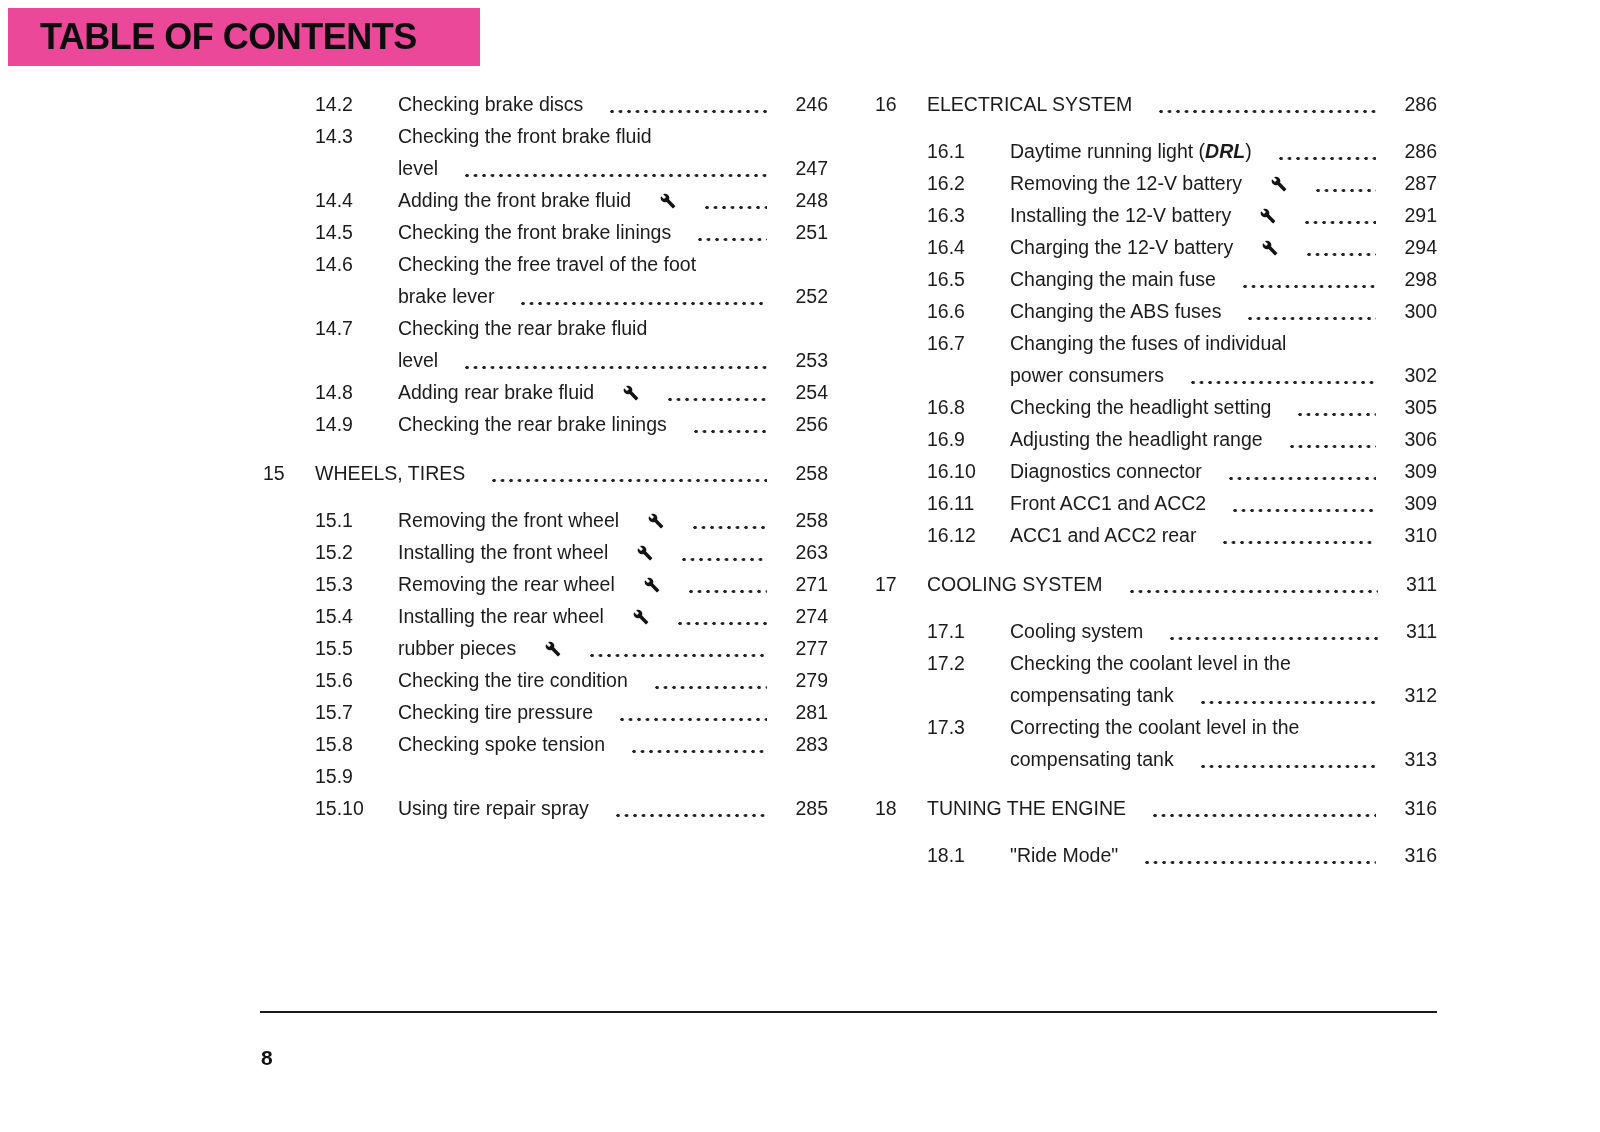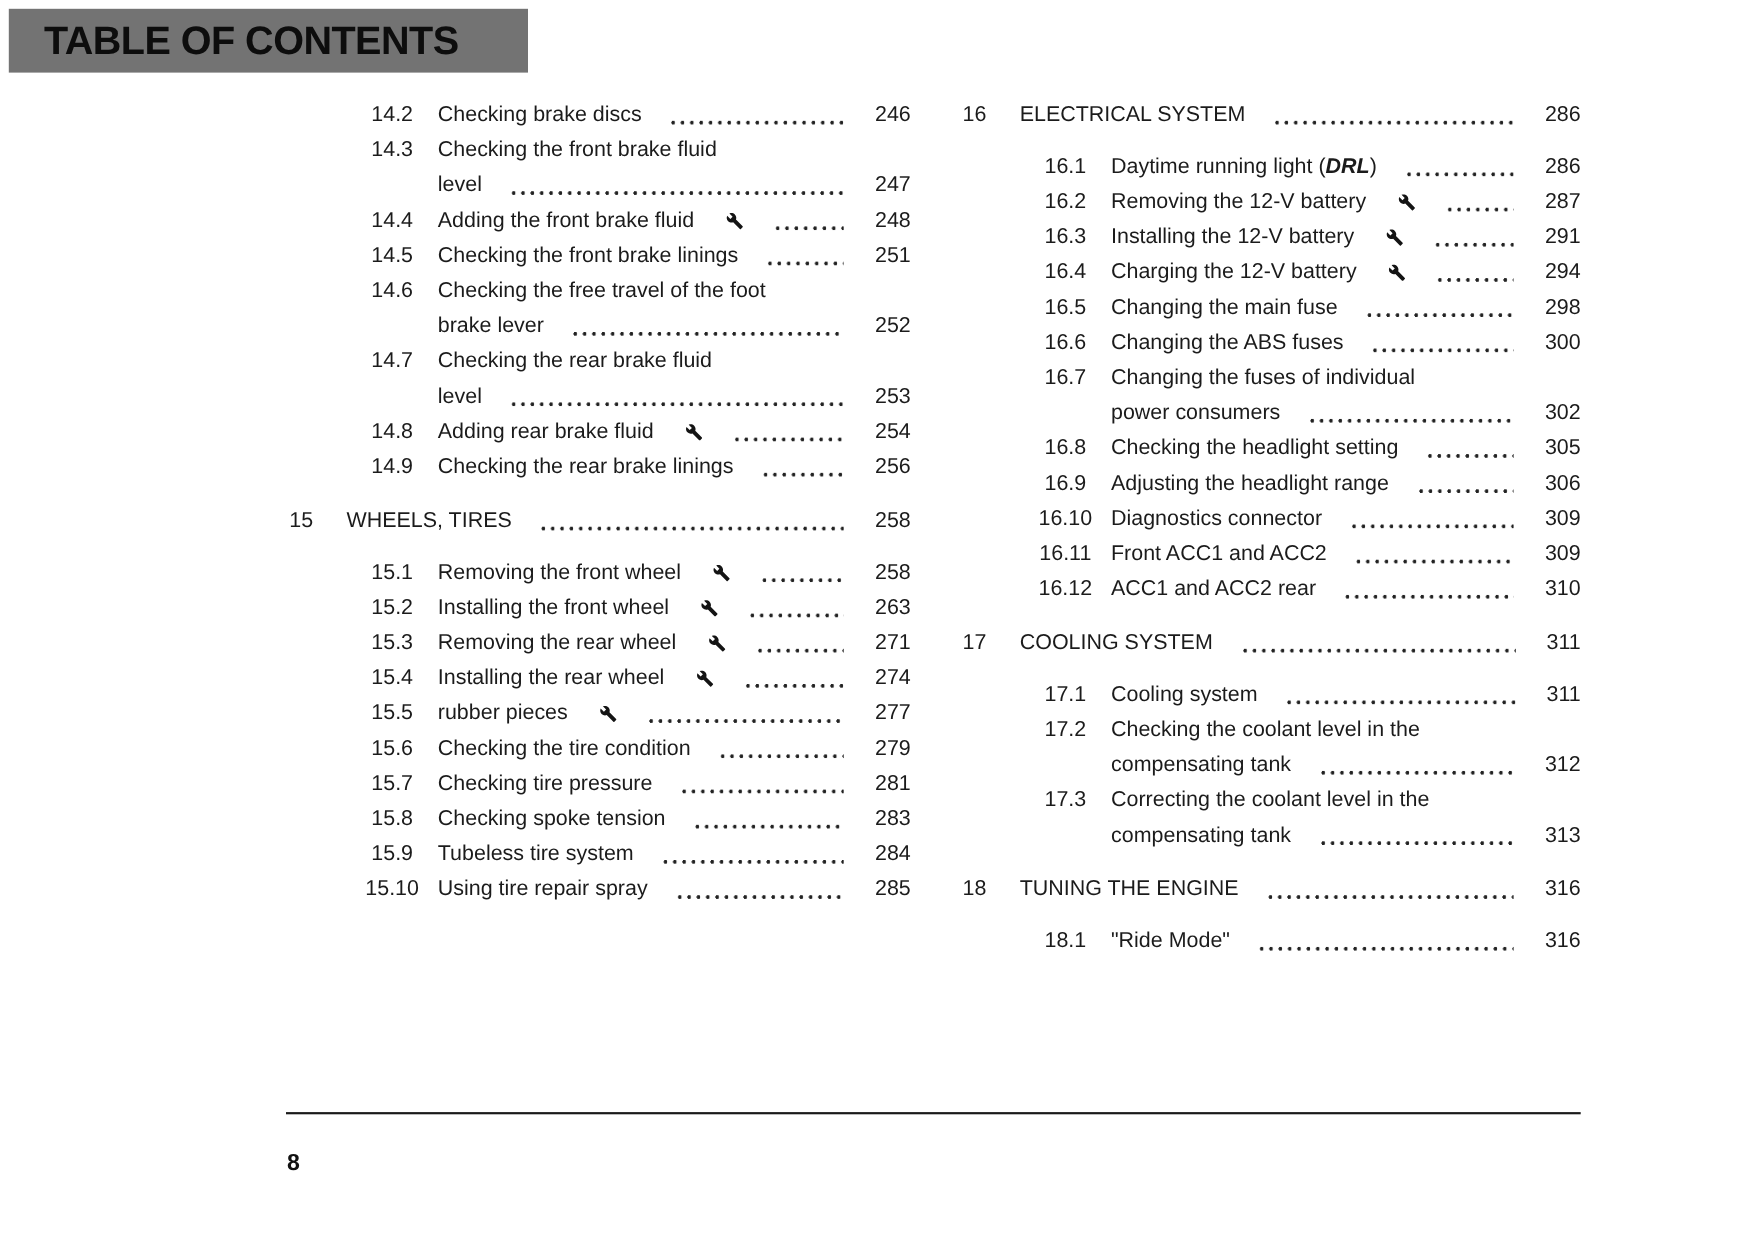--- a/index.html
+++ b/index.html
@@ -13,21 +13,21 @@
     background: #ffffff;
     overflow: hidden;
   }
 
   .header-bar {
     position: absolute;
     left: 8px;
     top: 8px;
     width: 472px;
     height: 58px;
-    background: #737373;
+    background: #ec4899;
   }
   .header-bar h1 {
     font-size: 36px;
     font-weight: bold;
     letter-spacing: -0.5px;
     line-height: 58px;
     padding-left: 32px;
     color: #0d0d0d;
     white-space: nowrap;
   }
@@ -40,21 +40,21 @@
     display: flex;
     gap: 47px;
   }
   .col { width: 565px; flex: none; }
   .col + .col { width: 562px; }
 
   .entry { display: flex; font-size: 19.5px; line-height: 32px; }
   .entry .num { flex: none; }
   .entry.chapter .num { width: 52px; }
   .entry.sub { padding-left: 52px; }
-  .entry.sub .num { width: 83px; text-align: center; }
+  .entry.sub .num { width: 83px; }
   .entry .body { flex: 1 1 auto; min-width: 0; }
 
   .entry.chapter { margin-top: 17px; margin-bottom: 15px; }
   .col .entry.chapter:first-child { margin-top: 0; }
 
   .line { display: flex; gap: 24px; }
   .txt { white-space: pre; flex: none; }
   .txt .b { font-weight: bold; font-style: italic; }
 
   .leader {
@@ -314,27 +314,20 @@
           <span class="body">
             <span class="line">
               <span class="txt">Checking spoke tension</span>
               <span class="leader"></span>
               <span class="pg">283</span>
             </span>
           </span>
         </div>
         <div class="entry sub">
           <span class="num">15.9</span>
-          <span class="body">
-            <span class="line">
-              <span class="txt">Tubeless tire system</span>
-              <span class="leader"></span>
-              <span class="pg">284</span>
-            </span>
-          </span>
         </div>
         <div class="entry sub">
           <span class="num">15.10</span>
           <span class="body">
             <span class="line">
               <span class="txt">Using tire repair spray</span>
               <span class="leader"></span>
               <span class="pg">285</span>
             </span>
           </span>

